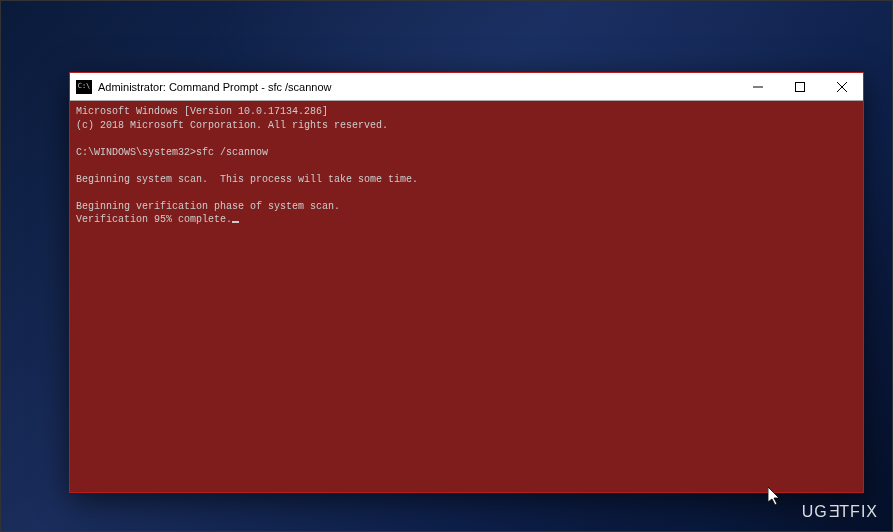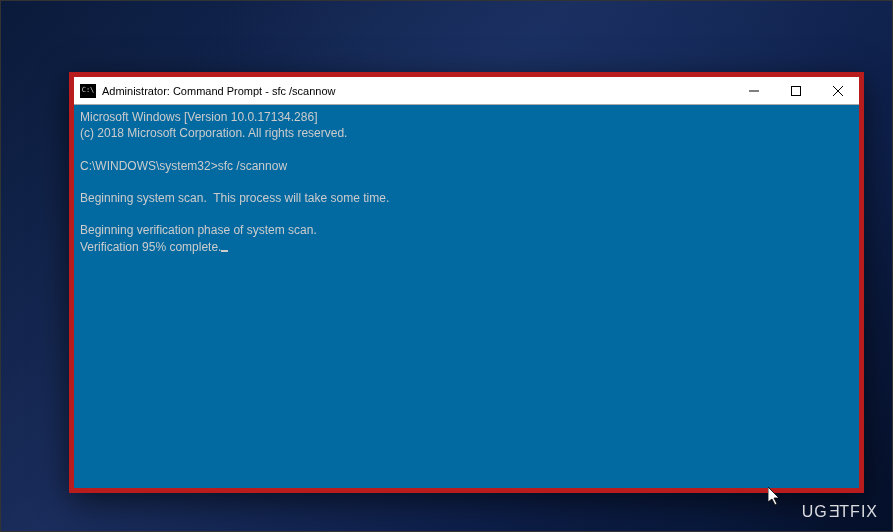--- a/index.html
+++ b/index.html
@@ -22,21 +22,21 @@
       background: radial-gradient(ellipse at 60% 30%, rgba(30,60,120,0.4) 0%, transparent 50%),
                   linear-gradient(45deg, transparent 40%, rgba(10,30,70,0.3) 50%, transparent 60%);
     }
     .window {
       position: absolute;
       top: 71px;
       left: 68px;
       width: 795px;
       height: 421px;
       background: #0c0c0c;
-      border: 5px solid #b91c1c;
+      border: 1px solid #b91c1c;
       box-shadow: 0 8px 30px rgba(0,0,0,0.6);
       display: flex;
       flex-direction: column;
     }
     .titlebar {
       height: 28px;
       background: #ffffff;
       display: flex;
       align-items: center;
       padding-left: 6px;
@@ -82,24 +82,24 @@
     }
     .titlebar-btn.close {
       width: 42px;
     }
     .titlebar-btn svg {
       width: 10px;
       height: 10px;
     }
     .console {
       flex: 1;
-      background: #0369a1;
+      background: #7f1d1d;
       color: #cccccc;
-      font-family: Liberation Sans, sans-serif;
-      font-size: 12px;
+      font-family: Liberation Mono, monospace;
+      font-size: 10px;
       line-height: 1.35;
       padding: 4px 6px;
       overflow: hidden;
       white-space: pre;
     }
     .cursor {
       display: inline-block;
       width: 7px;
       height: 2px;
       background: #cccccc;

